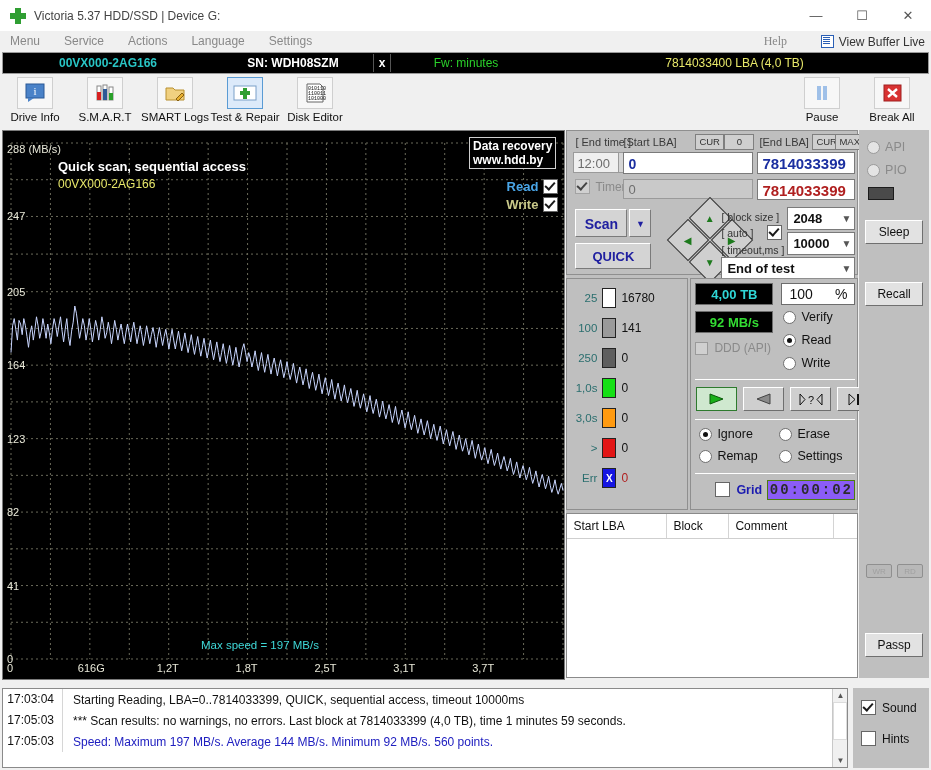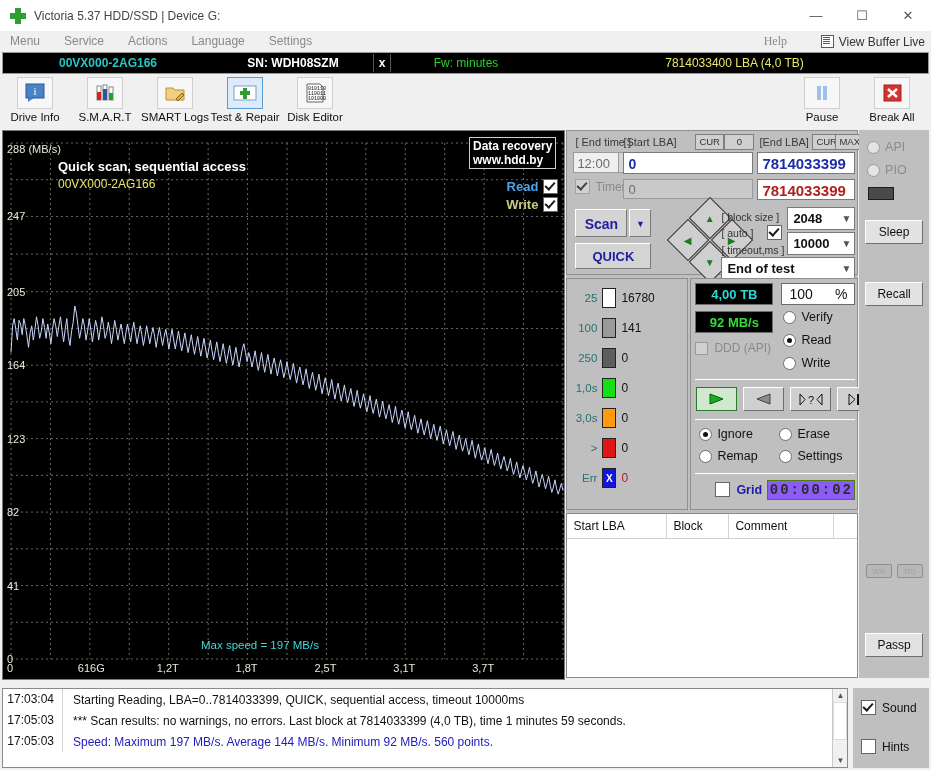--- a/index.html
+++ b/index.html
@@ -560,21 +560,21 @@
       </div>
     <div class="logsb">
       <div class="sbar">▲</div>
       <div class="sbthumb"></div>
       <div class="sbar" style="position:absolute;left:0;bottom:0;">▼</div>
     </div>
   </div>
 
   <div class="botright">
     <div style="height:12px;"></div>
-    <div class="cbrow" style="margin-bottom:24px;">
+    <div class="cbrow" style="margin-bottom:16px;">
       <span class="chk-w on"></span>
       <span class="lb">Sound</span>
     </div>
     <div class="cbrow">
       <span class="chk-w"></span>
       <span class="lb">Hints</span>
     </div>
   </div>
 
 </div>

